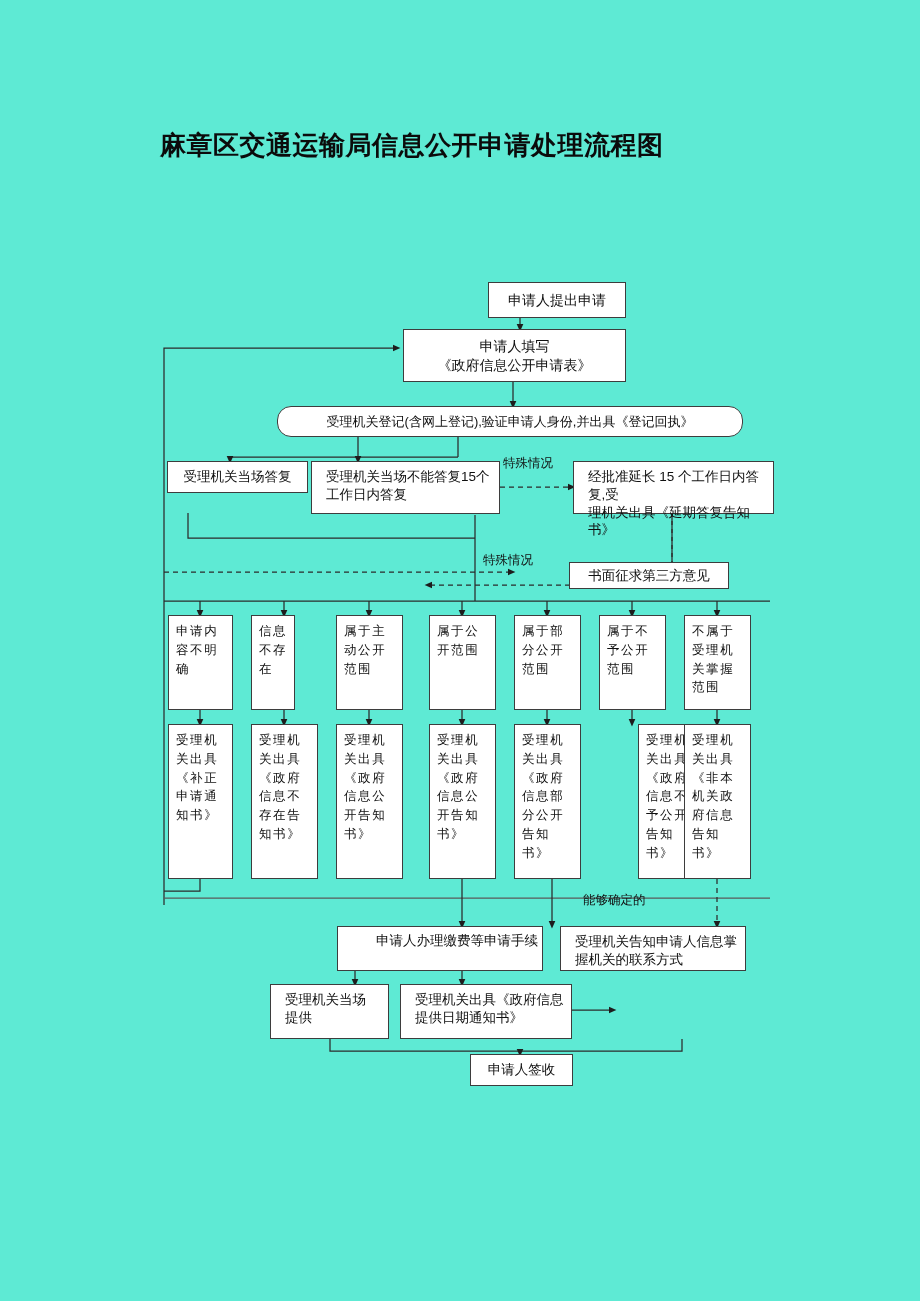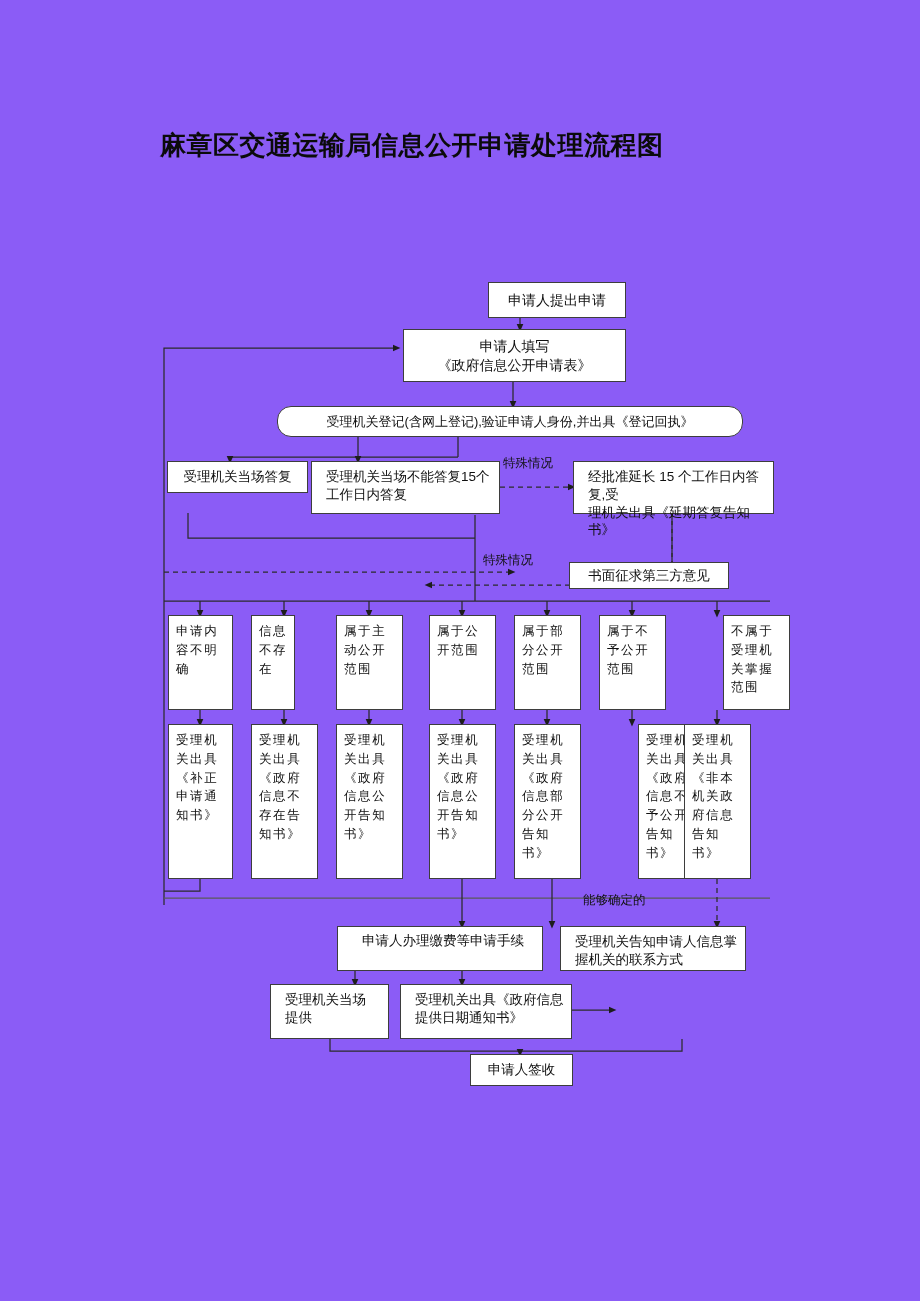--- a/index.html
+++ b/index.html
@@ -13,21 +13,21 @@
     position: relative;
     font-family: "Liberation Sans", "DejaVu Sans", sans-serif;
     color: #111111;
     overflow: hidden;
   }
   #page {
     position: absolute;
     left: 0; top: 0;
     width: 920px;
     height: 1301px;
-    background: #8b5cf6;
+    background: #5eead4;
   }
   #chart-title {
     position: absolute;
     left: 160px;
     top: 128px;
     width: 640px;
     font-size: 26px;
     font-weight: bold;
     letter-spacing: 0.5px;
     color: #0b0b0b;
@@ -46,21 +46,21 @@
     display: flex;
     align-items: center;
     justify-content: center;
     text-align: center;
     color: #101010;
     line-height: 1.32;
     padding: 2px 4px;
     font-weight: 500;
   }
   .node.left {
-    justify-content: center;
+    justify-content: flex-end;
     text-align: left;
     padding-left: 10px;
     align-items: flex-start;
     padding-top: 5px;
   }
   .node.topleft {
     align-items: flex-start;
     justify-content: flex-start;
     text-align: left;
     padding-left: 14px;
@@ -222,21 +222,21 @@
   </div>
   <div class="node col-node" style="left:429px; top:615px; width:67px; height:95px;">
     <span>属于公开范围</span>
   </div>
   <div class="node col-node" style="left:514px; top:615px; width:67px; height:95px;">
     <span>属于部分公开范围</span>
   </div>
   <div class="node col-node" style="left:599px; top:615px; width:67px; height:95px;">
     <span>属于不予公开范围</span>
   </div>
-  <div class="node col-node" style="left:684px; top:615px; width:67px; height:95px;margin-left:39px;">
+  <div class="node col-node" style="left:684px; top:615px; width:67px; height:95px;">
     <span>不属于受理机关掌握范围</span>
   </div>
 
   <div class="node col-node" style="left:168px; top:724px; width:65px; height:155px;">
     <span>受理机关出具《补正申请通知书》</span>
   </div>
   <div class="node col-node" style="left:251px; top:724px; width:67px; height:155px;">
     <span>受理机关出具《政府信息不存在告知书》</span>
   </div>
   <div class="node col-node" style="left:336px; top:724px; width:67px; height:155px;">

